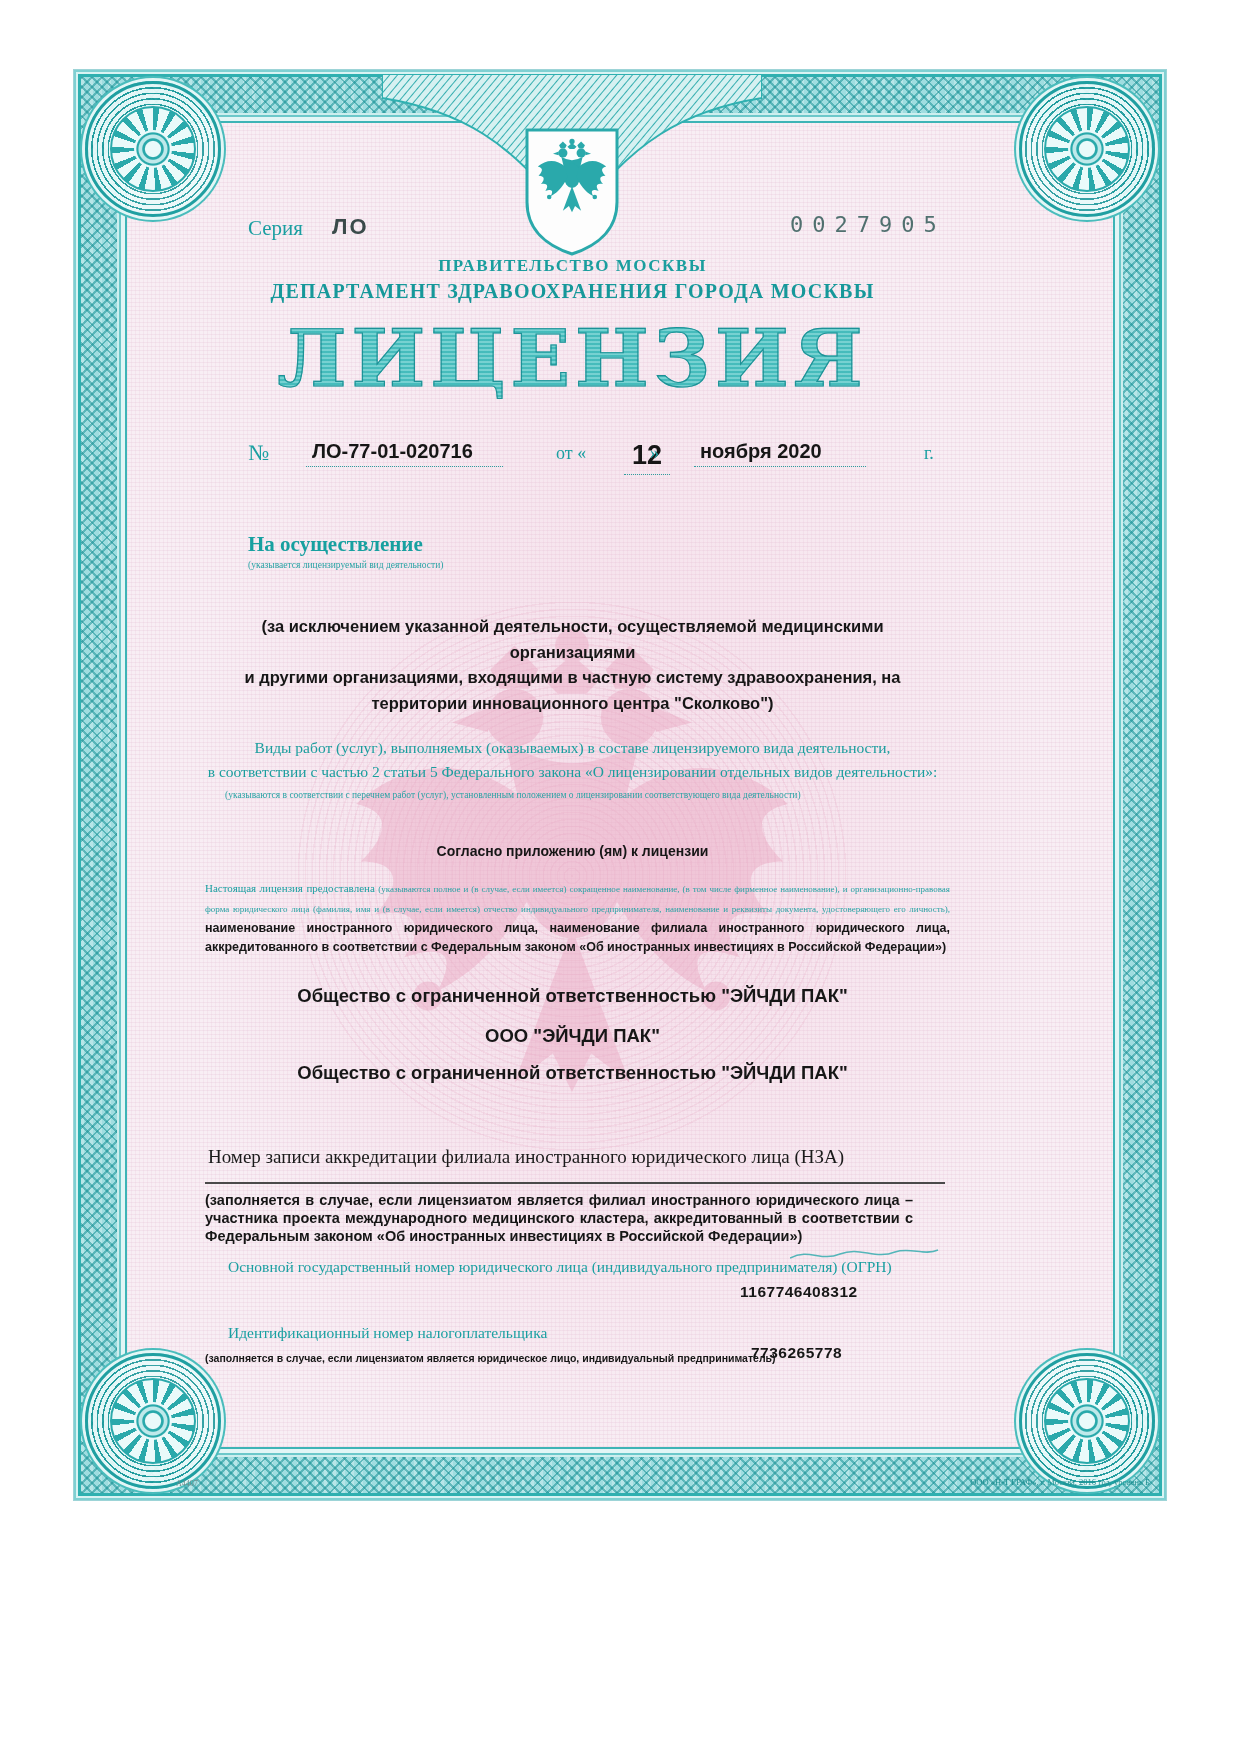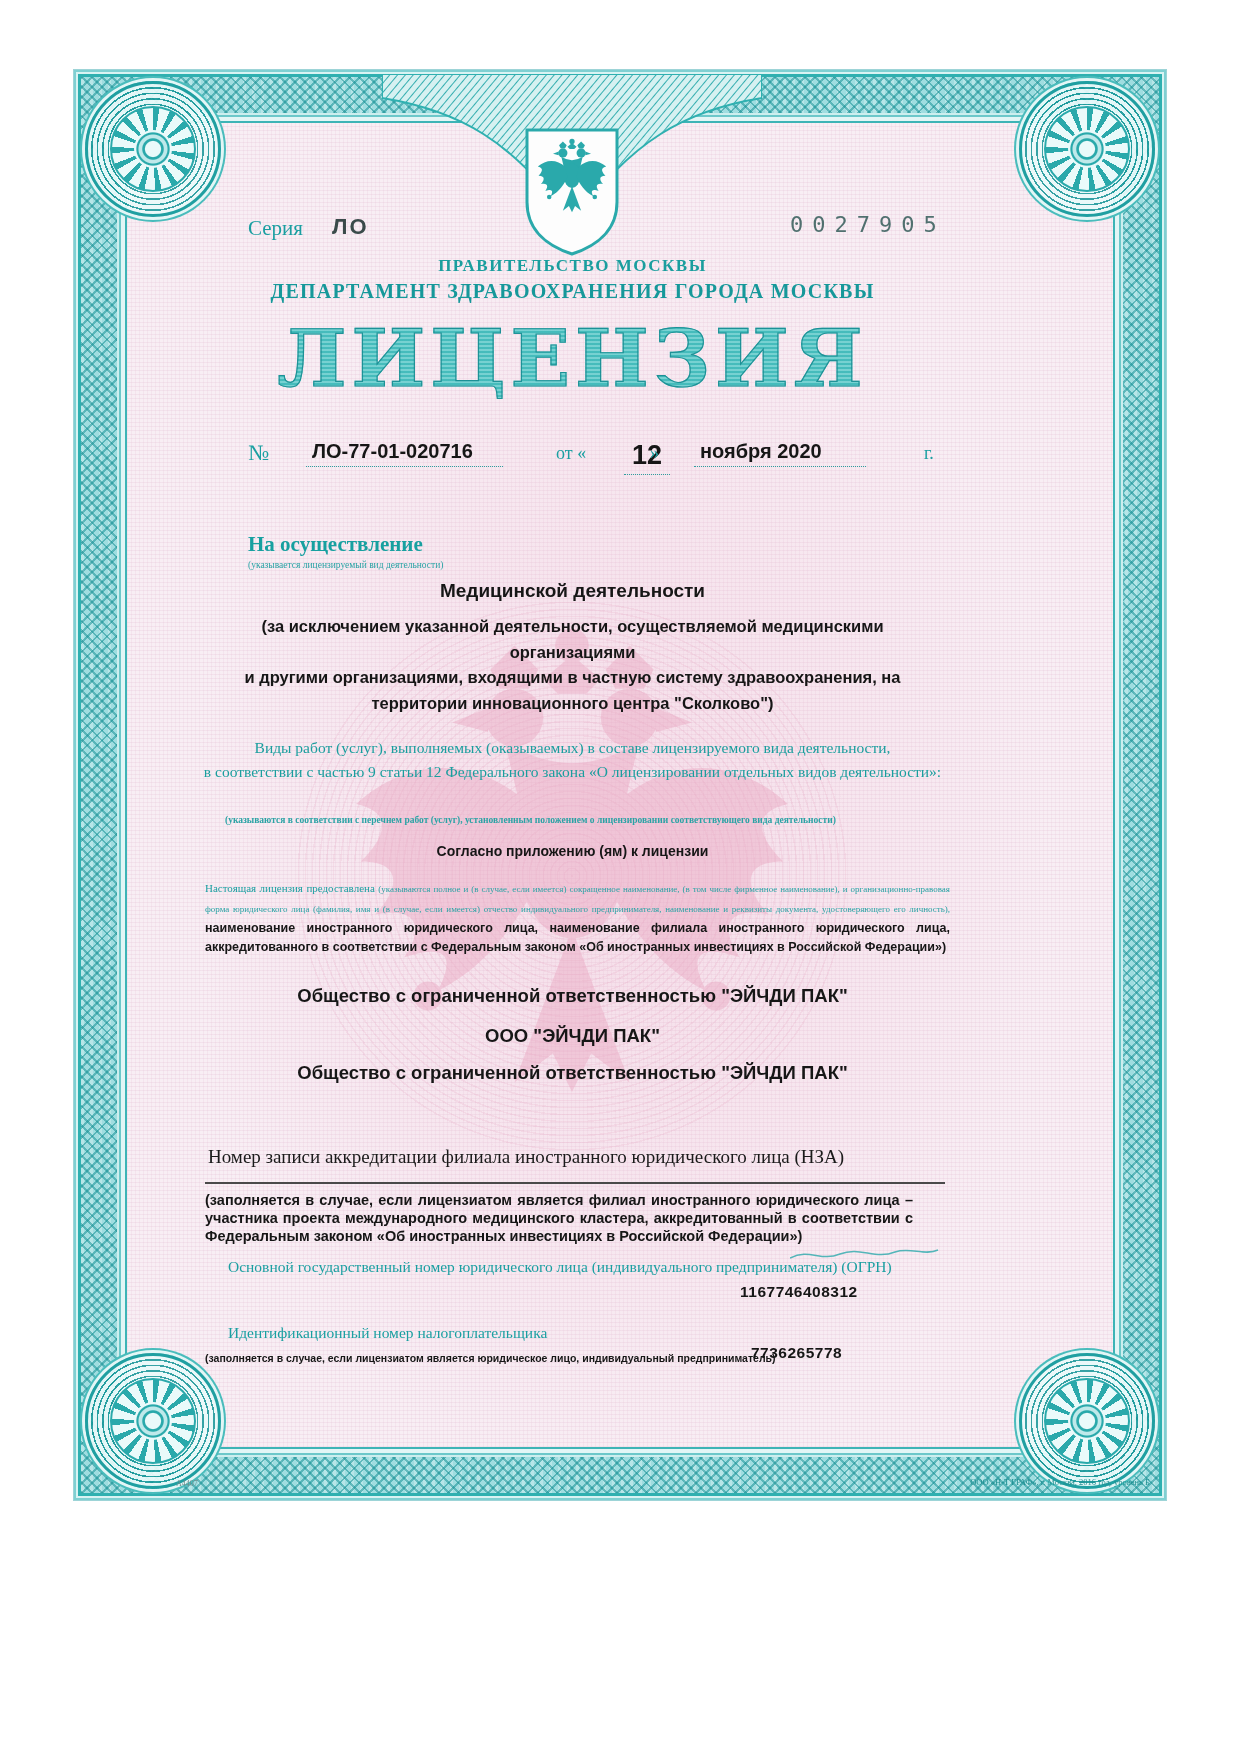--- a/index.html
+++ b/index.html
@@ -68,21 +68,21 @@
   .from-label{left:556px;top:443px;font-size:18px;}
   .date-day{left:624px;top:440px;font-size:27px;padding:0 8px 3px;}
   .quote-close{left:650px;top:443px;font-size:18px;}
   .month-year{left:694px;top:440px;font-size:20px;padding:0 44px 3px 6px;}
   .year-suffix{left:924px;top:443px;font-size:18px;}
   .act-head{left:248px;top:532px;font-size:21px;font-weight:bold;color:#17a0a0;}
   .act-head-note{left:248px;top:560px;}
   .act-type{top:580px;font-size:19px;}
   .act-exc{top:614px;font-size:16.5px;line-height:1.55;}
   .works-intro{top:736px;font-size:15.5px;line-height:1.55;color:#1a9e9e;}
-  .works-note{left:225px;top:815px;font-weight:bold;}
+  .works-note{left:225px;top:790px;}
   .works-statement{top:843px;font-size:14px;}
   .grantee{left:205px;top:878px;width:745px;text-align:justify;line-height:17px;}
   .g-intro{color:#1a9fa1;font-size:11px;font-family:"Liberation Serif",serif;}
   .g-note-small{color:#2aa3a5;font-size:9px;font-family:"Liberation Serif",serif;}
   .g-note-bold{font-family:"Liberation Sans",sans-serif;font-weight:bold;font-size:12.5px;color:#161616;}
   .org1{top:985px;font-size:18.5px;}
   .org2{top:1025px;font-size:18.5px;}
   .org3{top:1062px;font-size:18.5px;}
   .nza-head{left:208px;top:1146px;font-size:19px;color:#1b1b1b;width:740px;}
   .nza-rule{left:205px;top:1182px;width:740px;border-top:2px solid #4a4a4a;height:0;}
@@ -162,27 +162,26 @@
     <div class="abs t-teal num-label">№</div>
     <div class="abs t-bold dotted num-value">ЛО-77-01-020716</div>
     <div class="abs t-teal from-label">от «</div>
     <div class="abs t-bold dotted date-day">12</div>
     <div class="abs t-teal quote-close">»</div>
     <div class="abs t-bold dotted month-year">ноября 2020</div>
     <div class="abs t-teal year-suffix">г.</div>
 
     <div class="abs t-teal act-head">На осуществление</div>
     <div class="abs t-teal-sm act-head-note">(указывается лицензируемый вид деятельности)</div>
-    <div class="abs center-block t-bold act-type">Медицинской деятельности</div>
     <div class="abs center-block t-bold pre act-exc">(за исключением указанной деятельности, осуществляемой медицинскими организациями
 и другими организациями, входящими в частную систему здравоохранения, на
 территории инновационного центра "Сколково")</div>
 
     <div class="abs center-block pre works-intro">Виды работ (услуг), выполняемых (оказываемых) в составе лицензируемого вида деятельности,
-в соответствии с частью 9 статьи 12 Федерального закона «О лицензировании отдельных видов деятельности»:</div>
+в соответствии с частью 2 статьи 5 Федерального закона «О лицензировании отдельных видов деятельности»:</div>
     <div class="abs t-teal-sm works-note">(указываются в соответствии с перечнем работ (услуг), установленным положением о лицензировании соответствующего вида деятельности)</div>
     <div class="abs center-block t-bold works-statement">Согласно приложению (ям) к лицензии</div>
 
     <div class="abs grantee">
       <span class="g-intro">Настоящая лицензия предоставлена </span>
       <span class="g-note-small">(указываются полное и (в случае, если имеется) сокращенное наименование, (в том числе фирменное наименование), и организационно-правовая форма юридического лица (фамилия, имя и (в случае, если имеется) отчество индивидуального предпринимателя, наименование и реквизиты документа, удостоверяющего его личность), </span>
       <span class="g-note-bold">наименование иностранного юридического лица, наименование филиала иностранного юридического лица, аккредитованного в соответствии с Федеральным законом «Об иностранных инвестициях в Российской Федерации»)</span>
     </div>
 
     <div class="abs center-block t-bold org1">Общество с ограниченной ответственностью "ЭЙЧДИ ПАК"</div>

